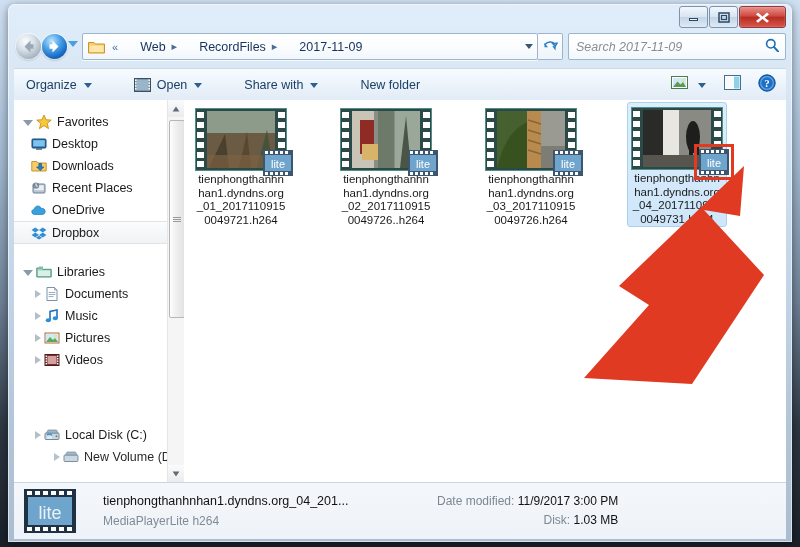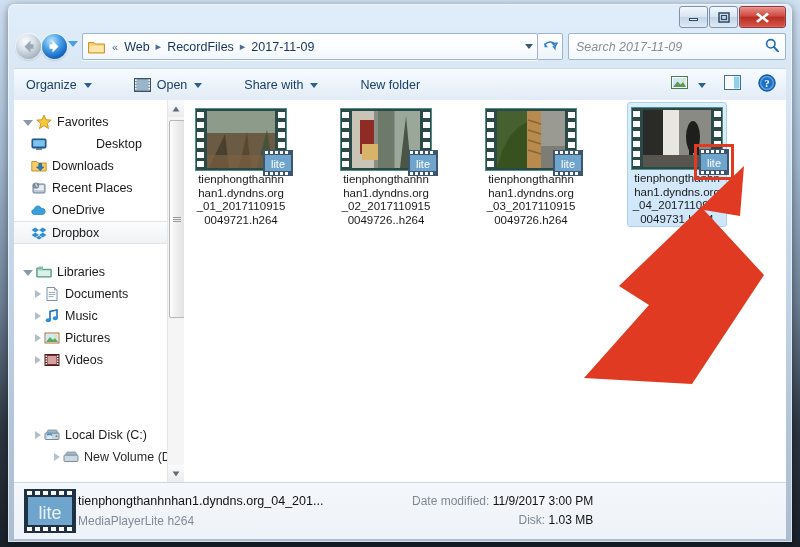--- a/index.html
+++ b/index.html
@@ -41,21 +41,21 @@
   .arrowg{position:absolute;left:0;top:0;width:25px;height:25px;}
   #histdrop{position:absolute;left:60px;top:9px;width:0;height:0;
     border-left:5px solid transparent;border-right:5px solid transparent;border-top:6px solid #4a9fe0;}
   #addrbox{
     position:absolute;left:74px;top:1px;width:454px;height:25px;
     background:linear-gradient(180deg,#ffffff 0%,#fbfdff 50%,#f1f6fb 100%);
     border:1px solid #9cb4cc;border-radius:2px;display:flex;align-items:center;
     box-shadow:0 1px 0 rgba(255,255,255,.8);
   }
   #folderico{width:17px;height:14px;margin-left:5px;margin-right:3px;position:relative;flex:0 0 auto;}
-  .crumb{font-size:12.5px;color:#16325c;padding:0 2px;white-space:nowrap;}
+  .crumb{font-size:12.5px;color:#16325c;padding:0 2px;white-space:nowrap;margin-left:16px;}
   .crumbsep{font-size:11px;color:#4a6c93;padding:0 4px;}
   #addrdrop{margin-left:auto;margin-right:4px;width:0;height:0;
     border-left:4px solid transparent;border-right:4px solid transparent;border-top:5px solid #3c566f;}
   #refreshbtn{position:absolute;left:530px;top:1px;width:24px;height:25px;
     border:1px solid #9cb4cc;border-left:none;border-radius:0 2px 2px 0;
     background:linear-gradient(180deg,#fdfeff 0%,#eef4fa 100%);display:flex;align-items:center;justify-content:center;}
   #searchbox{
     position:absolute;left:560px;top:1px;width:216px;height:25px;
     background:linear-gradient(180deg,#ffffff 0%,#fbfdff 55%,#f2f7fb 100%);
     border:1px solid #9cb4cc;border-radius:2px;display:flex;align-items:center;
@@ -113,21 +113,21 @@
   .redbox{position:absolute;right:-11px;bottom:-10px;width:40px;height:36px;border:3px solid #e03a22;box-sizing:border-box;}
   
   #arrow{position:absolute;left:0;top:0;width:772px;height:382px;pointer-events:none;}
   
   #details{
     position:absolute;left:14px;top:482px;width:772px;height:56px;
     background:linear-gradient(180deg,#f4f7fb 0%,#eef3f9 100%);
     border-top:1px solid #c8d6e5;display:flex;align-items:center;
   }
   #dticon{width:52px;height:44px;margin-left:10px;flex:0 0 auto;}
-  #dtcol1{margin-left:2px;width:330px;}
+  #dtcol1{margin-left:27px;width:330px;}
   #dtname{font-size:12.5px;color:#111111;white-space:nowrap;}
   #dttype{font-size:12px;color:#808b96;margin-top:6px;}
   #dtcol2{margin-left:4px;}
   .dtline{font-size:12px;white-space:nowrap;line-height:19px;}
   .dtlabel{color:#7d8892;}
   .dtval{color:#111111;}
   .dtrow2{text-align:right;padding-right:0;}
 </style>
 </head>
 <body>
@@ -271,21 +271,21 @@
     <div class="navspacer"></div>
     <div class="navrow">
       <span class="tri open"></span>
       <span class="navico">
         <svg width="16" height="16" viewBox="0 0 16 16">
             <path d="M8 1 L10 5.8 L15.2 6.1 L11.2 9.5 L12.5 14.6 L8 11.7 L3.5 14.6 L4.8 9.5 L0.8 6.1 L6 5.8 Z" fill="#f7c83b" stroke="#c98f16" stroke-width="0.9"></path>
           </svg>
       </span>
       <span class="navlabel">Favorites</span>
     </div>
-    <div class="navrow" style="padding-left:17px;gap:44px;">
+    <div class="navrow" style="padding-left:17px;">
       <span class="navico">
         <svg width="16" height="16" viewBox="0 0 16 16">
             <rect x="1" y="3" width="14" height="9" rx="1" fill="#2b6ea8" stroke="#1b4a74"></rect>
             <rect x="2.2" y="4.2" width="11.6" height="6.2" fill="#7cc4ee"></rect>
             <rect x="5" y="12.2" width="6" height="1.6" fill="#5b6b7a"></rect>
           </svg>
       </span>
       <span class="navlabel">Desktop</span>
     </div>
     <div class="navrow" style="padding-left:17px;">

